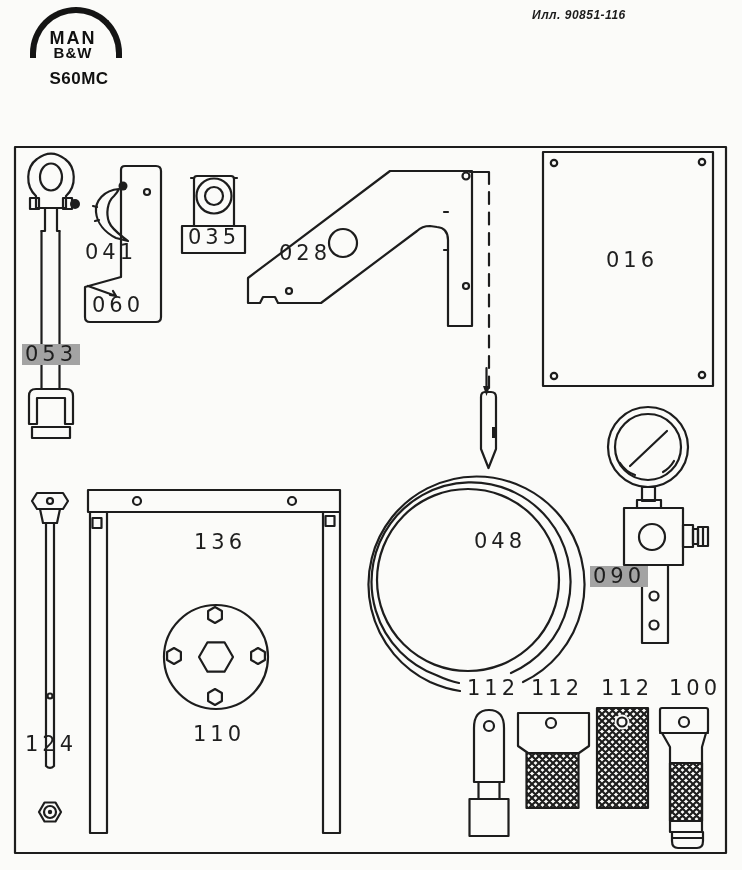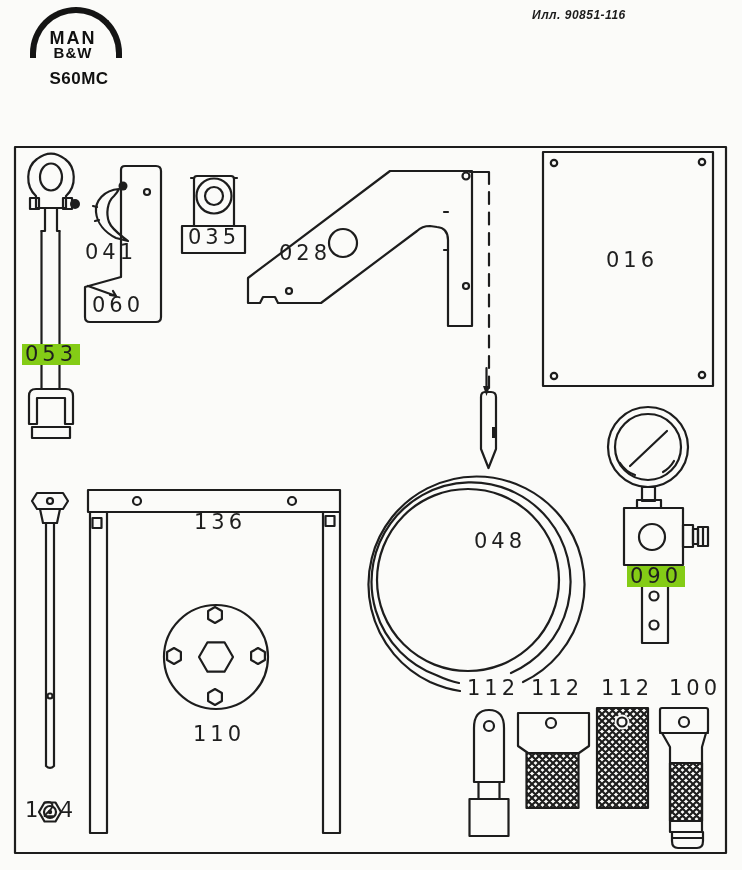--- a/index.html
+++ b/index.html
@@ -18,21 +18,21 @@
   .illref{position:absolute;left:532px;top:8px;font-size:12px;font-weight:bold;font-style:italic;letter-spacing:0.5px;}
   
   svg{position:absolute;left:0;top:0;}
   svg *{fill:none;stroke:#1d1d1d;stroke-width:2.2;stroke-linecap:round;stroke-linejoin:round;}
   svg .fillink{fill:#1d1d1d;stroke:none;}
   svg .paper{fill:#fbfbf9;stroke:none;}
   svg .hatch{fill:url(#xh);}
   
   .plabel{position:absolute;font-family:"DejaVu Sans",sans-serif;font-size:21px;
           letter-spacing:4px;line-height:1;color:#1e1e1e;}
-  .bg{background:#84cc16;padding:0 3px;}
+  .bg{background:#a3a3a3;padding:0 3px;}
 </style>
 </head>
 <body>
 
 <div class="page">
 
   <div class="logo">
     <div class="logo-arc"></div>
     <div class="logo-t logo-t1">MAN</div>
     <div class="logo-t logo-t2">B&amp;W</div>
@@ -192,23 +192,23 @@
       <path d="M672,838 H703" stroke-width="1.6"></path>
     </g>
   </svg>
 
   <div class="plabel" style="left:85px;top:242px">041</div>
   <div class="plabel" style="left:92px;top:295px">060</div>
   <div class="plabel" style="left:188px;top:227px">035</div>
   <div class="plabel" style="left:279px;top:243px">028</div>
   <div class="plabel" style="left:606px;top:250px">016</div>
   <div class="plabel bg" style="left:22px;top:344px">053</div>
-  <div class="plabel" style="left:194px;top:512px">136</div>
+  <div class="plabel" style="left:194px;top:532px">136</div>
   <div class="plabel" style="left:193px;top:724px">110</div>
-  <div class="plabel" style="left:25px;top:800px">124</div>
+  <div class="plabel" style="left:25px;top:734px">124</div>
   <div class="plabel" style="left:474px;top:531px">048</div>
-  <div class="plabel bg" style="left:627px;top:566px">090</div>
+  <div class="plabel bg" style="left:590px;top:566px">090</div>
   <div class="plabel" style="left:467px;top:678px">112</div>
   <div class="plabel" style="left:531px;top:678px">112</div>
   <div class="plabel" style="left:601px;top:678px">112</div>
   <div class="plabel" style="left:669px;top:678px">100</div>
 
 </div>
 
 </body></html>

